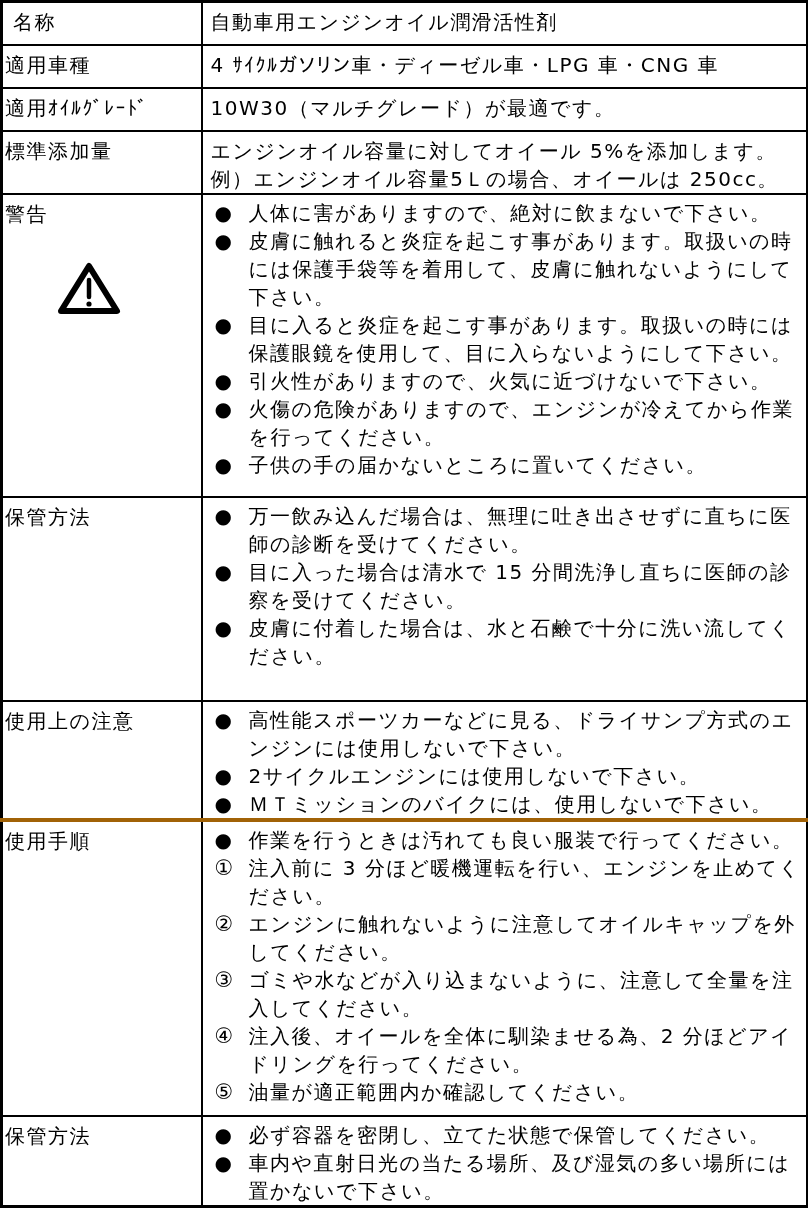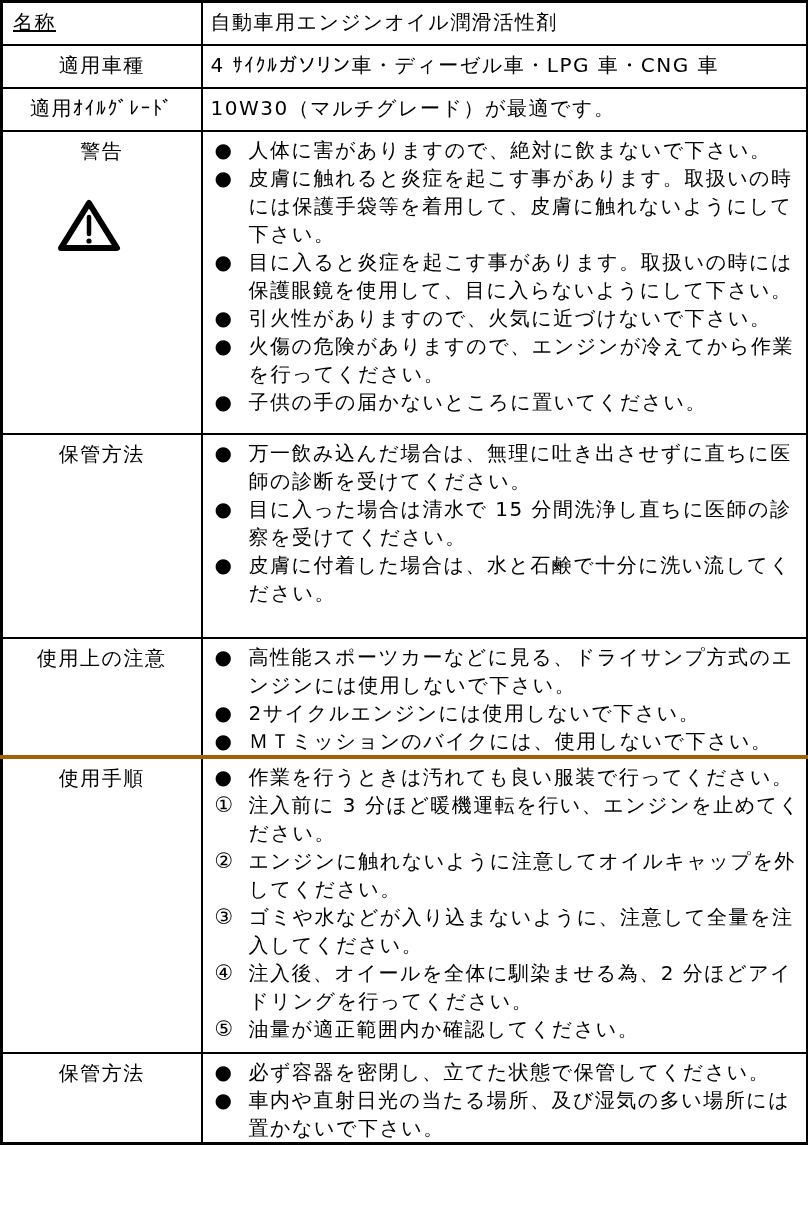--- a/index.html
+++ b/index.html
@@ -23,27 +23,25 @@
   }
   col.c-label { width: 200px; }
   col.c-value { width: 606px; }
   td {
     border: 2px solid #000000;
     vertical-align: top;
     overflow: hidden;
   }
   
   td.lbl {
-    text-align: center;
     padding: 5px 2px 0 2px;
   }
   td.lbl-left {
     text-align: left;
     padding: 5px 2px 0 10px;
-    text-decoration: underline;
   }
   
   td.val { padding: 5px 4px 0 8px; }
   td.val .line { white-space: nowrap; }
   
   td.items { padding: 4px 2px 0 12px; }
   .item { display: flex; align-items: flex-start; }
   .item .mk {
     flex: 0 0 34px;
     letter-spacing: 0;
@@ -90,20 +88,27 @@
     </tr>
 
     <tr class="r-small">
       <td class="lbl">適用ｵｲﾙｸﾞﾚｰﾄﾞ</td>
       <td class="val">
         <div class="line">10W30（マルチグレード）が最適です。</div>
       </td>
     </tr>
 
 
+    <tr class="r-dosage">
+      <td class="lbl">標準添加量</td>
+      <td class="val">
+        <div class="line">エンジンオイル容量に対してオイール 5%を添加します。</div>
+        <div class="line">例）エンジンオイル容量5Ｌの場合、オイールは 250cc。</div>
+      </td>
+    </tr>
 
     <tr class="r-warning">
       <td class="lbl">
         <span>警告</span>
         <svg class="warn-icon" width="68" height="56" viewBox="0 0 68 56">
           <path d="M34 5 L62 50 L6 50 Z" fill="none" stroke="#000000" stroke-width="6" stroke-linejoin="round"></path>
           <path d="M34 19 L34 36" fill="none" stroke="#000000" stroke-width="4.5" stroke-linecap="round"></path>
           <circle cx="34" cy="43" r="2.6" fill="#000000"></circle>
         </svg>
       </td>

